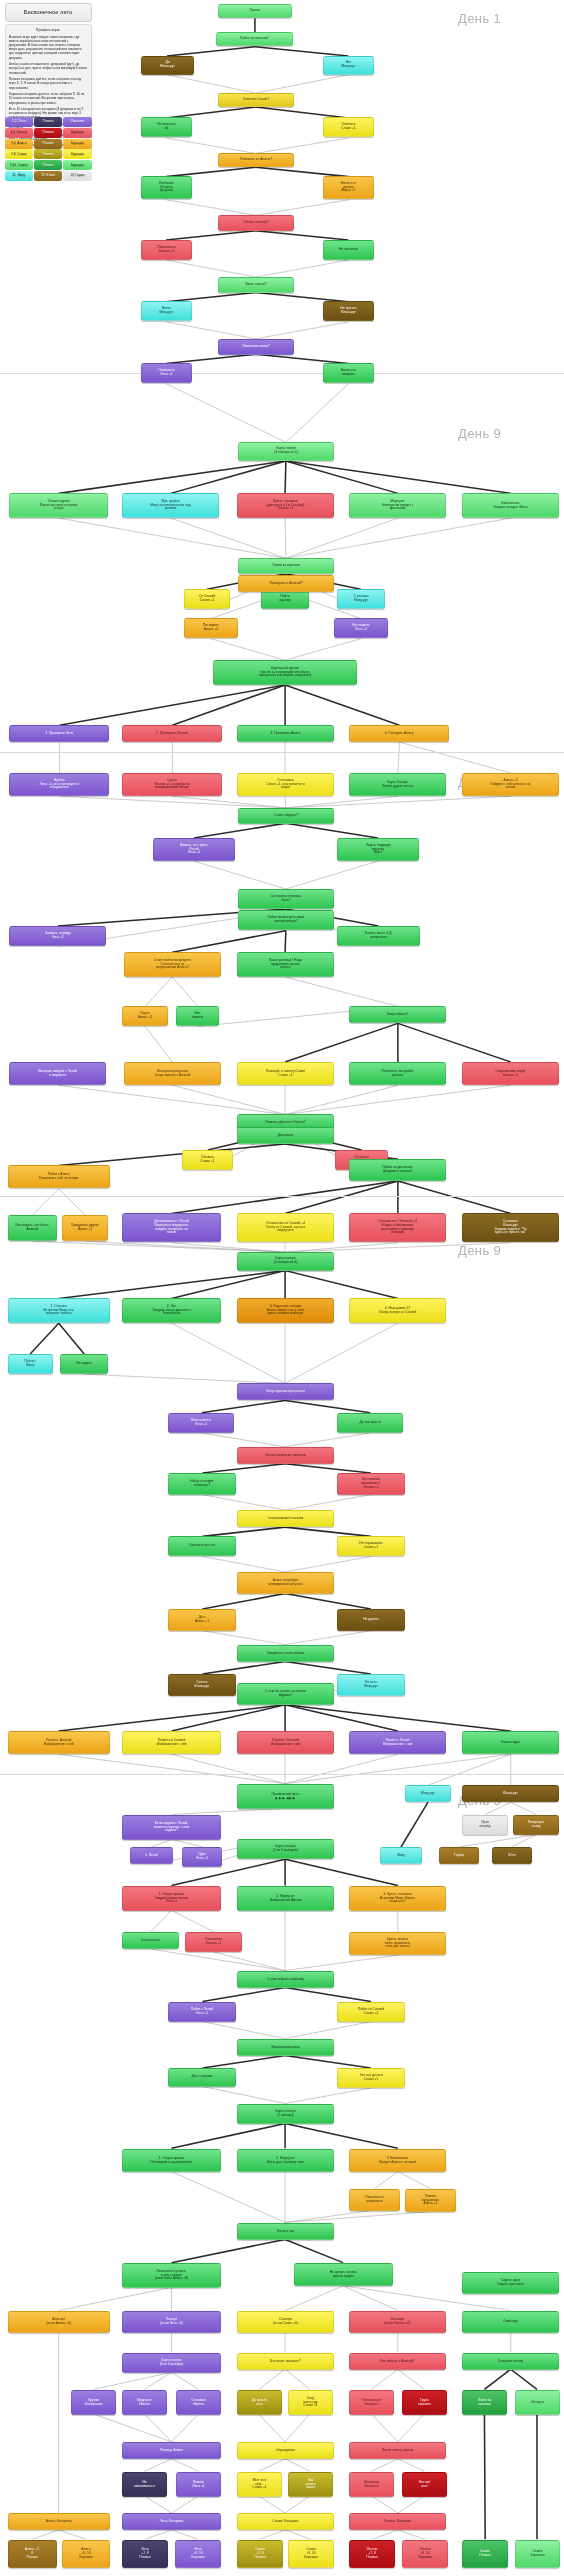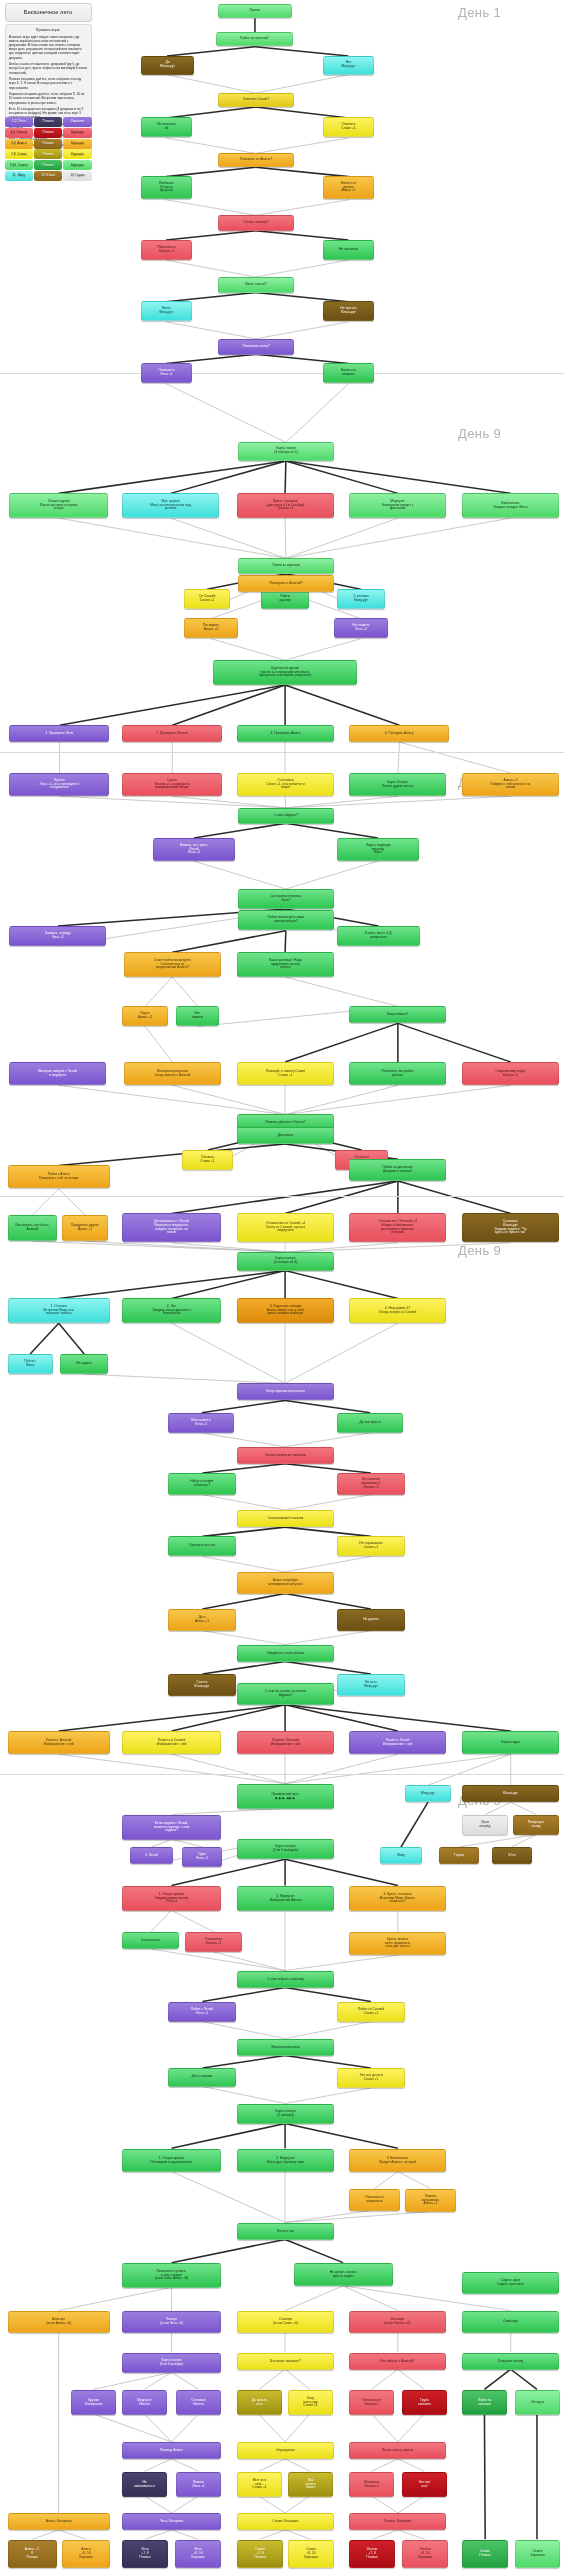--- a/index.html
+++ b/index.html
@@ -357,21 +357,21 @@
         <div class="lg c-green">Хорошая</div>
       </div>
       <div class="legend-row">
         <div class="lg c-cyan">11. Мику</div>
         <div class="lg c-brown2">12. Ювао</div>
         <div class="lg c-grey">13. Гарем</div>
       </div>
     </div>
 
   <div id="days">
-      <div class="day-label" style="left: 458px; top: 5px;">День 1</div>
+      <div class="day-label" style="left: 458px; top: 11px;">День 1</div>
       <div class="day-label" style="left: 458px; top: 426px;">День 9</div>
       <div class="day-label" style="left: 458px; top: 775px;">День 3</div>
       <div class="day-label" style="left: 458px; top: 1243px;">День 9</div>
       <div class="day-label" style="left: 458px; top: 1793px;">День 5</div>
     </div>
   <div id="divs">
       <div class="divider" style="top: 373px;"></div>
       <div class="divider" style="top: 752px;"></div>
       <div class="divider" style="top: 1196px;"></div>
       <div class="divider" style="top: 1774px;"></div>

